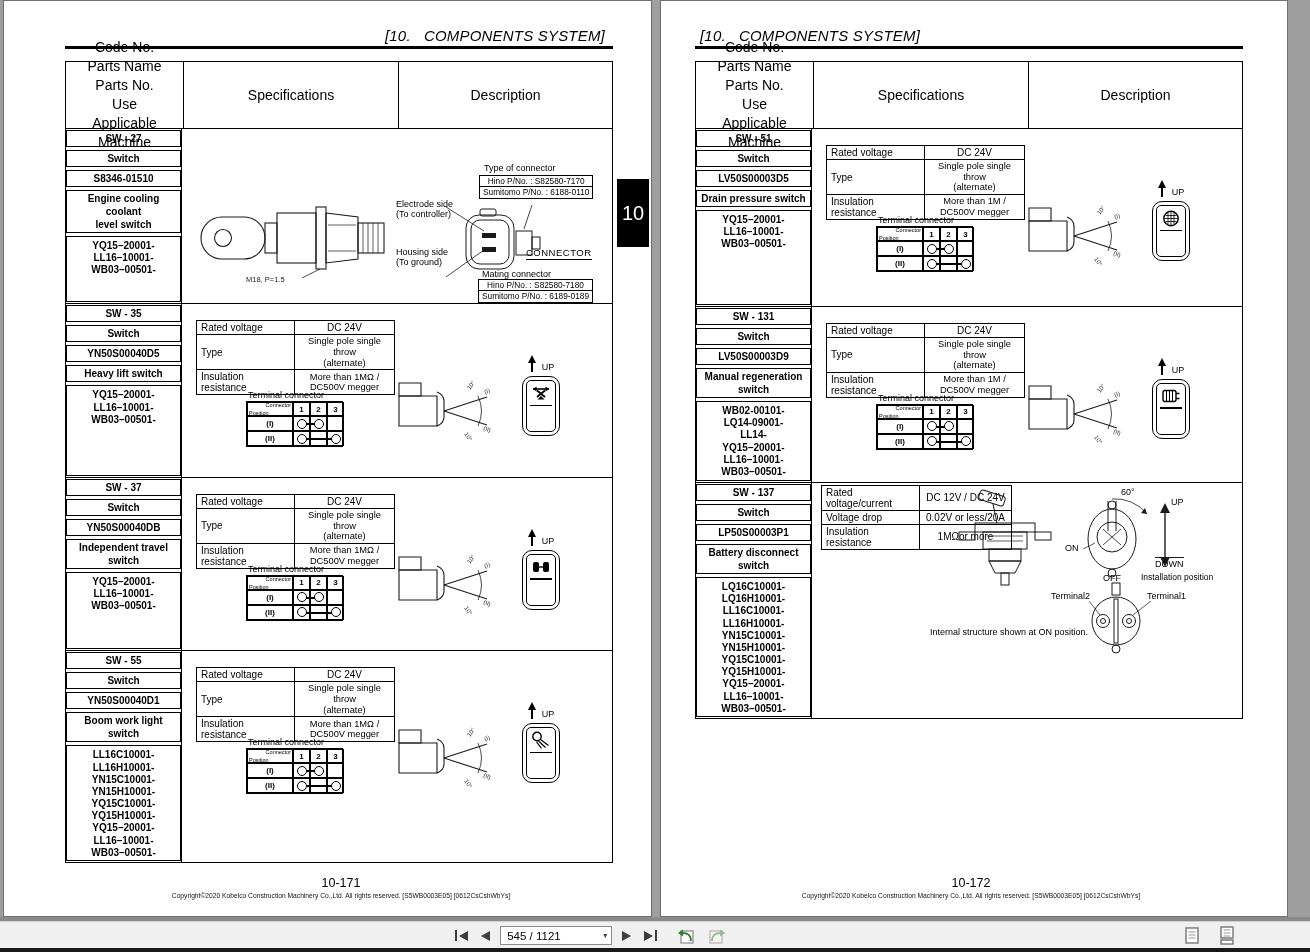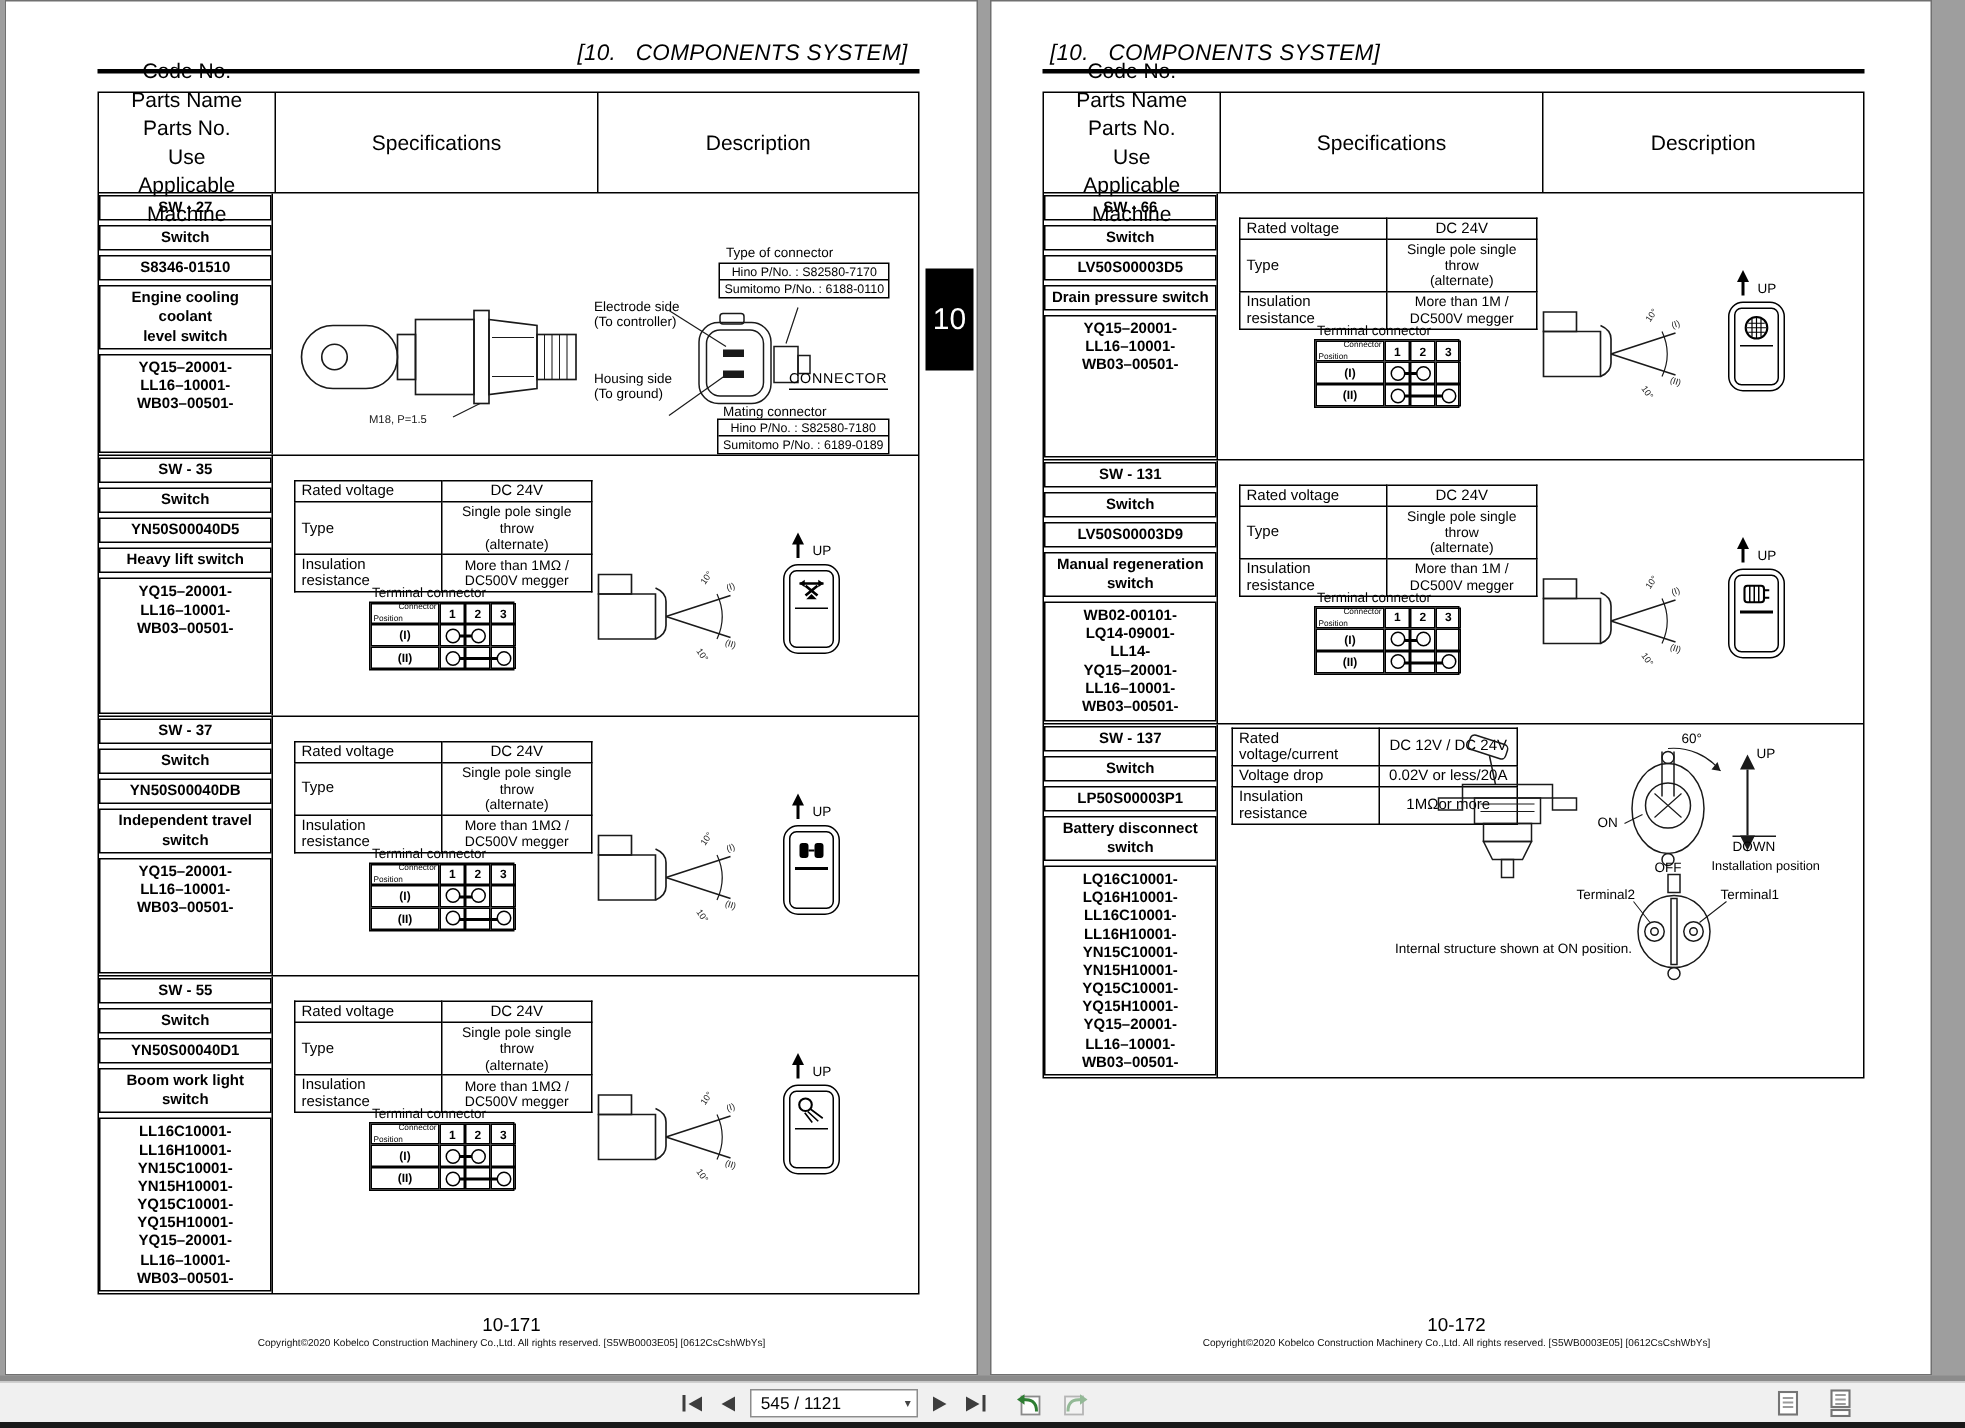--- a/index.html
+++ b/index.html
@@ -474,21 +474,21 @@
 Parts Name
 Parts No.
 Use
 Applicable Machine</div>
       <div class="th th2">Specifications</div>
       <div class="th th3">Description</div>
     </div>
 
     <div class="sec-row" style="height:180px;">
       <div class="lcol">
-        <div class="lc">SW - 66</div>
+        <div class="lc">SW - 51</div>
         <div class="lc">Switch</div>
         <div class="lc">LV50S00003D5</div>
         <div class="lc">Drain pressure switch</div>
         <div class="lc pre machines">YQ15–20001-
 LL16–10001-
 WB03–00501-</div>
       </div>
       <div class="bcol">
   <table class="spec-table" style="left:14px; top:16px;">
     <tbody>

